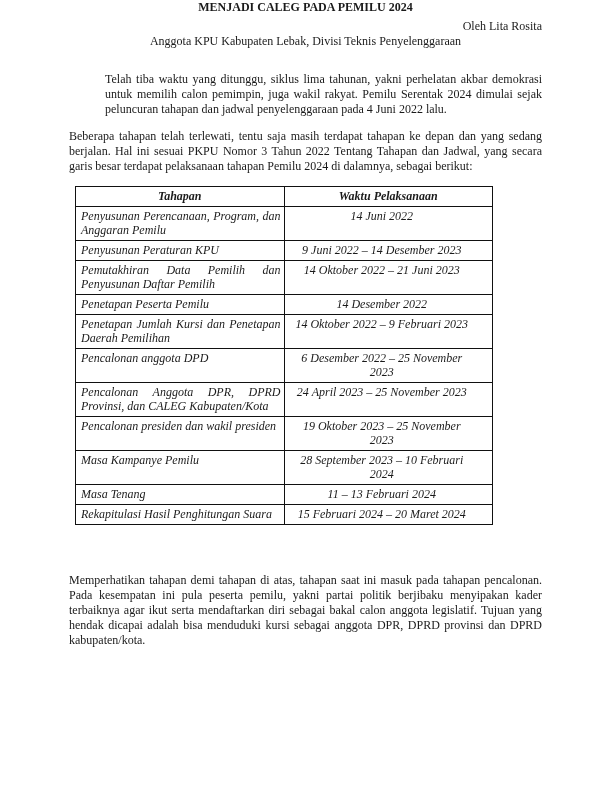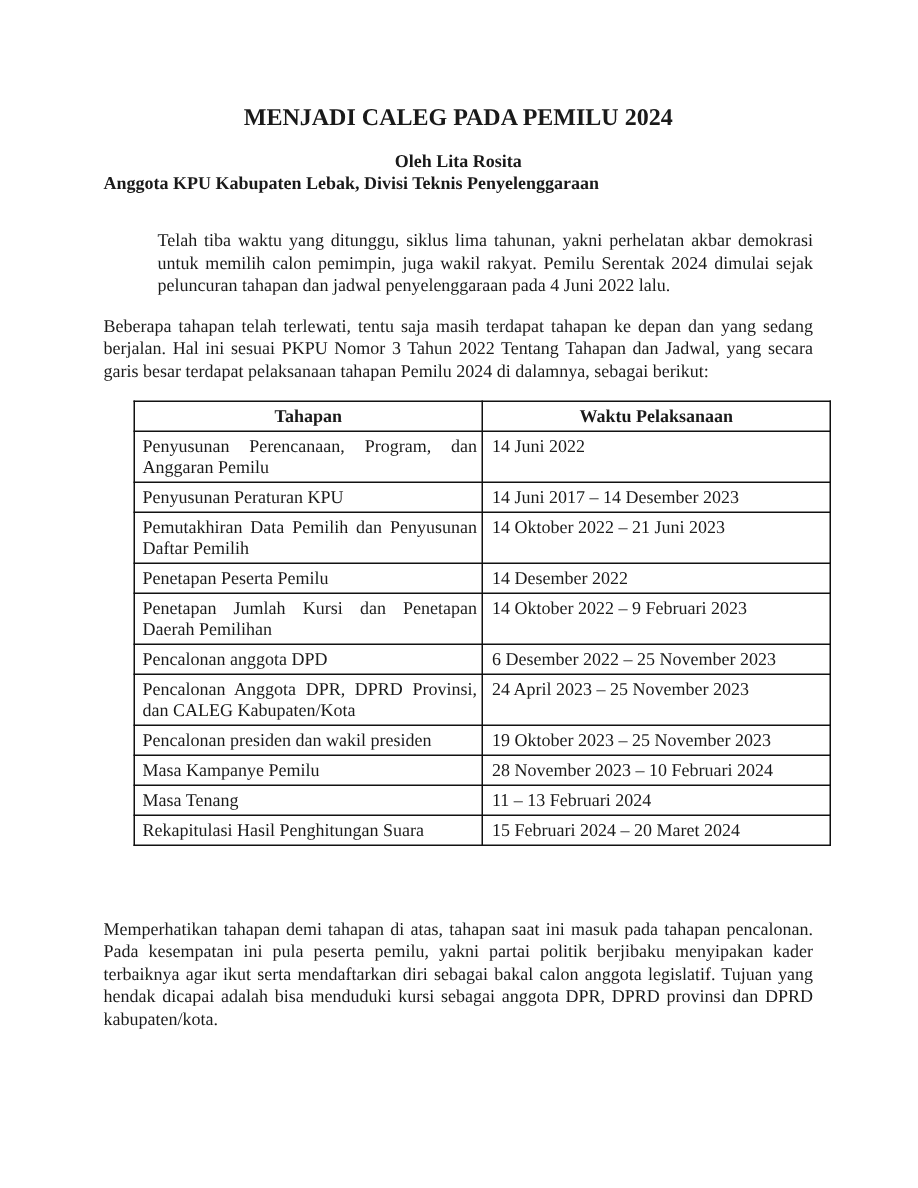--- a/index.html
+++ b/index.html
@@ -14,69 +14,70 @@
     color: #1a1a1a;
     font-size: 12px;
     line-height: 15px;
   }
   .content {
     margin-left: 69px;
     margin-right: 70px;
   }
   .doc-title {
     margin: 0;
-    padding-top: 71px;
     text-align: center;
     font-weight: bold;
-    font-size: 16px;
+    font-size: 12px;
     line-height: 15px;
   }
   .byline {
-    margin-top: 14px;
-    text-align: center;
-    font-weight: bold;
+    margin-top: 4px;
+    text-align: right;
+    font-weight: normal;
   }
   .byline-role {
     margin-top: 0;
-    font-weight: bold;
+    text-align: center;
+    font-weight: normal;
   }
   .para {
     text-align: justify;
   }
   .para-1 { margin-top: 23px; margin-left: 36px; }
   .para-2 { margin-top: 11px; }
   .closing-para { margin-top: 48px; }
   table.schedule {
     margin-top: 10px;
-    margin-left: 20px;
+    margin-left: 6px;
     border-collapse: collapse;
     table-layout: fixed;
-    width: 465px;
+    width: 418px;
     line-height: 14px;
+    font-style: italic;
   }
   table.schedule th,
   table.schedule td {
     border: 1px solid #111111;
     vertical-align: top;
     font-size: 12px;
   }
   table.schedule th {
     font-weight: bold;
     text-align: center;
     padding: 2px 5px 3px 5px;
   }
   td.col-stage {
     width: 229px;
     padding: 2px 3px 3px 5px;
     text-align: justify;
   }
   td.col-date {
     width: 234px;
     padding: 2px 19px 3px 6px;
-    text-align: left;
+    text-align: center;
   }
 </style>
 </head>
 <body>
 
 <div class="page">
   <div class="content">
 
     <h1 class="doc-title">MENJADI CALEG PADA PEMILU 2024</h1>
 
@@ -95,21 +96,21 @@
           <th>Waktu Pelaksanaan</th>
         </tr>
       </thead>
       <tbody>
           <tr>
             <td class="col-stage">Penyusunan Perencanaan, Program, dan Anggaran Pemilu</td>
             <td class="col-date">14 Juni 2022</td>
           </tr>
           <tr>
             <td class="col-stage">Penyusunan Peraturan KPU</td>
-            <td class="col-date">14 Juni 2017 – 14 Desember 2023</td>
+            <td class="col-date">9 Juni 2022 – 14 Desember 2023</td>
           </tr>
           <tr>
             <td class="col-stage">Pemutakhiran Data Pemilih dan Penyusunan Daftar Pemilih</td>
             <td class="col-date">14 Oktober 2022 – 21 Juni 2023</td>
           </tr>
           <tr>
             <td class="col-stage">Penetapan Peserta Pemilu</td>
             <td class="col-date">14 Desember 2022</td>
           </tr>
           <tr>
@@ -123,21 +124,21 @@
           <tr>
             <td class="col-stage">Pencalonan Anggota DPR, DPRD Provinsi, dan CALEG Kabupaten/Kota</td>
             <td class="col-date">24 April 2023 – 25 November 2023</td>
           </tr>
           <tr>
             <td class="col-stage">Pencalonan presiden dan wakil presiden</td>
             <td class="col-date">19 Oktober 2023 – 25 November 2023</td>
           </tr>
           <tr>
             <td class="col-stage">Masa Kampanye Pemilu</td>
-            <td class="col-date">28 November 2023 – 10 Februari 2024</td>
+            <td class="col-date">28 September 2023 – 10 Februari 2024</td>
           </tr>
           <tr>
             <td class="col-stage">Masa Tenang</td>
             <td class="col-date">11 – 13 Februari 2024</td>
           </tr>
           <tr>
             <td class="col-stage">Rekapitulasi Hasil Penghitungan Suara</td>
             <td class="col-date">15 Februari 2024 – 20 Maret 2024</td>
           </tr>
         </tbody>

